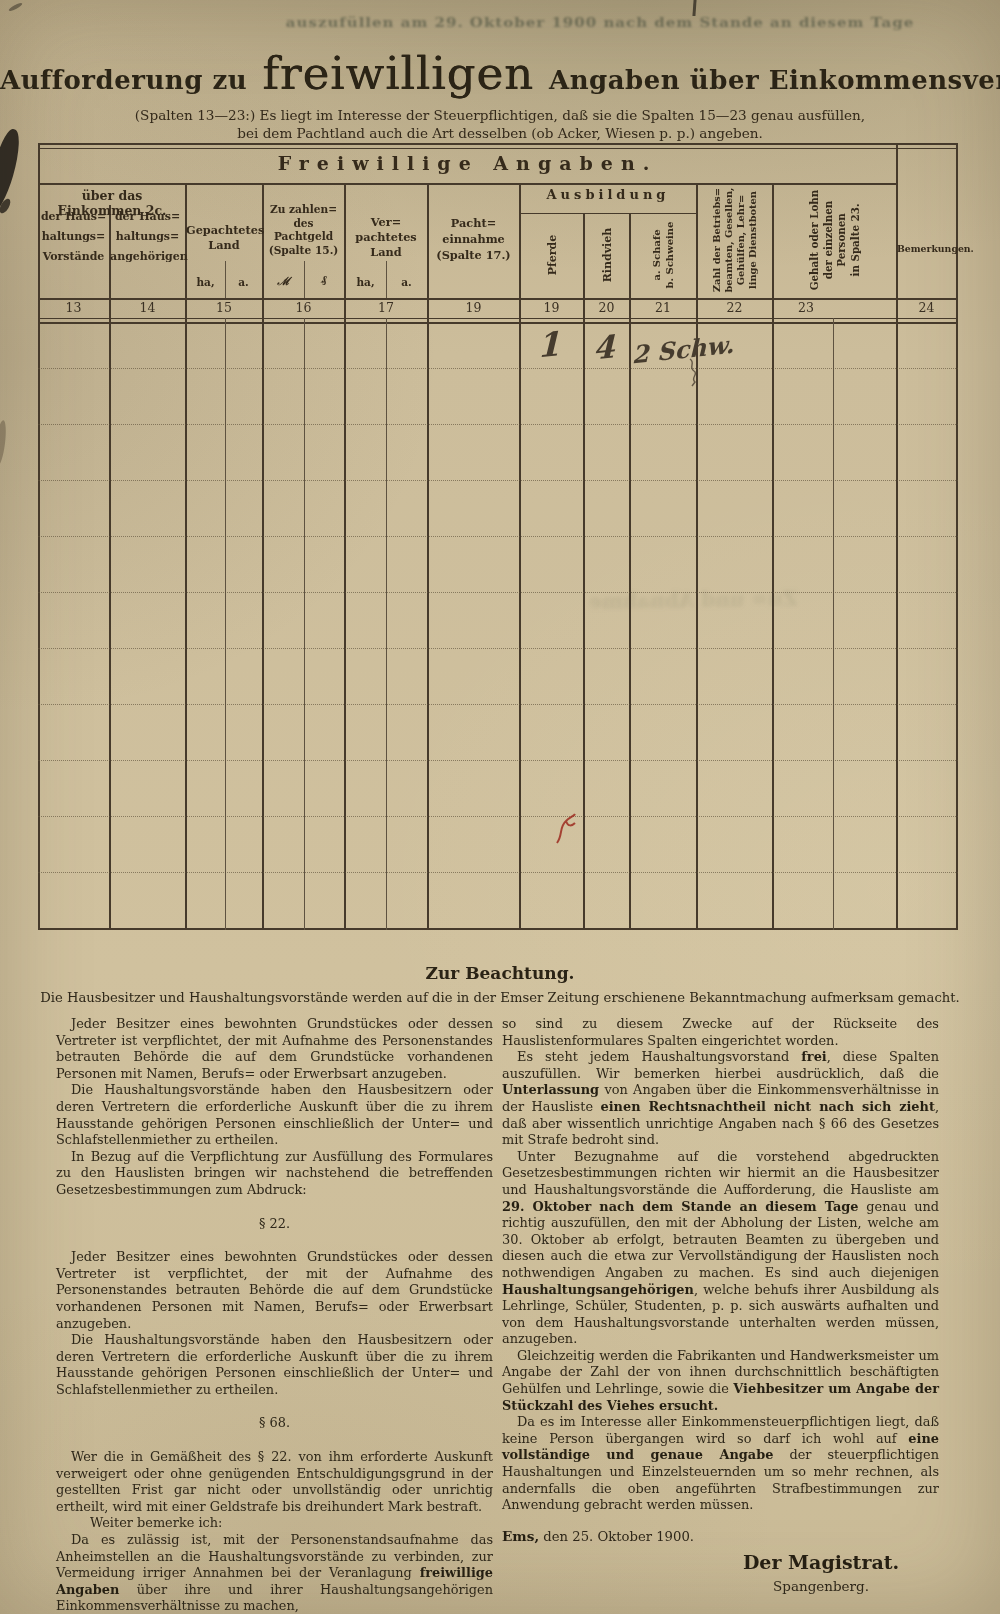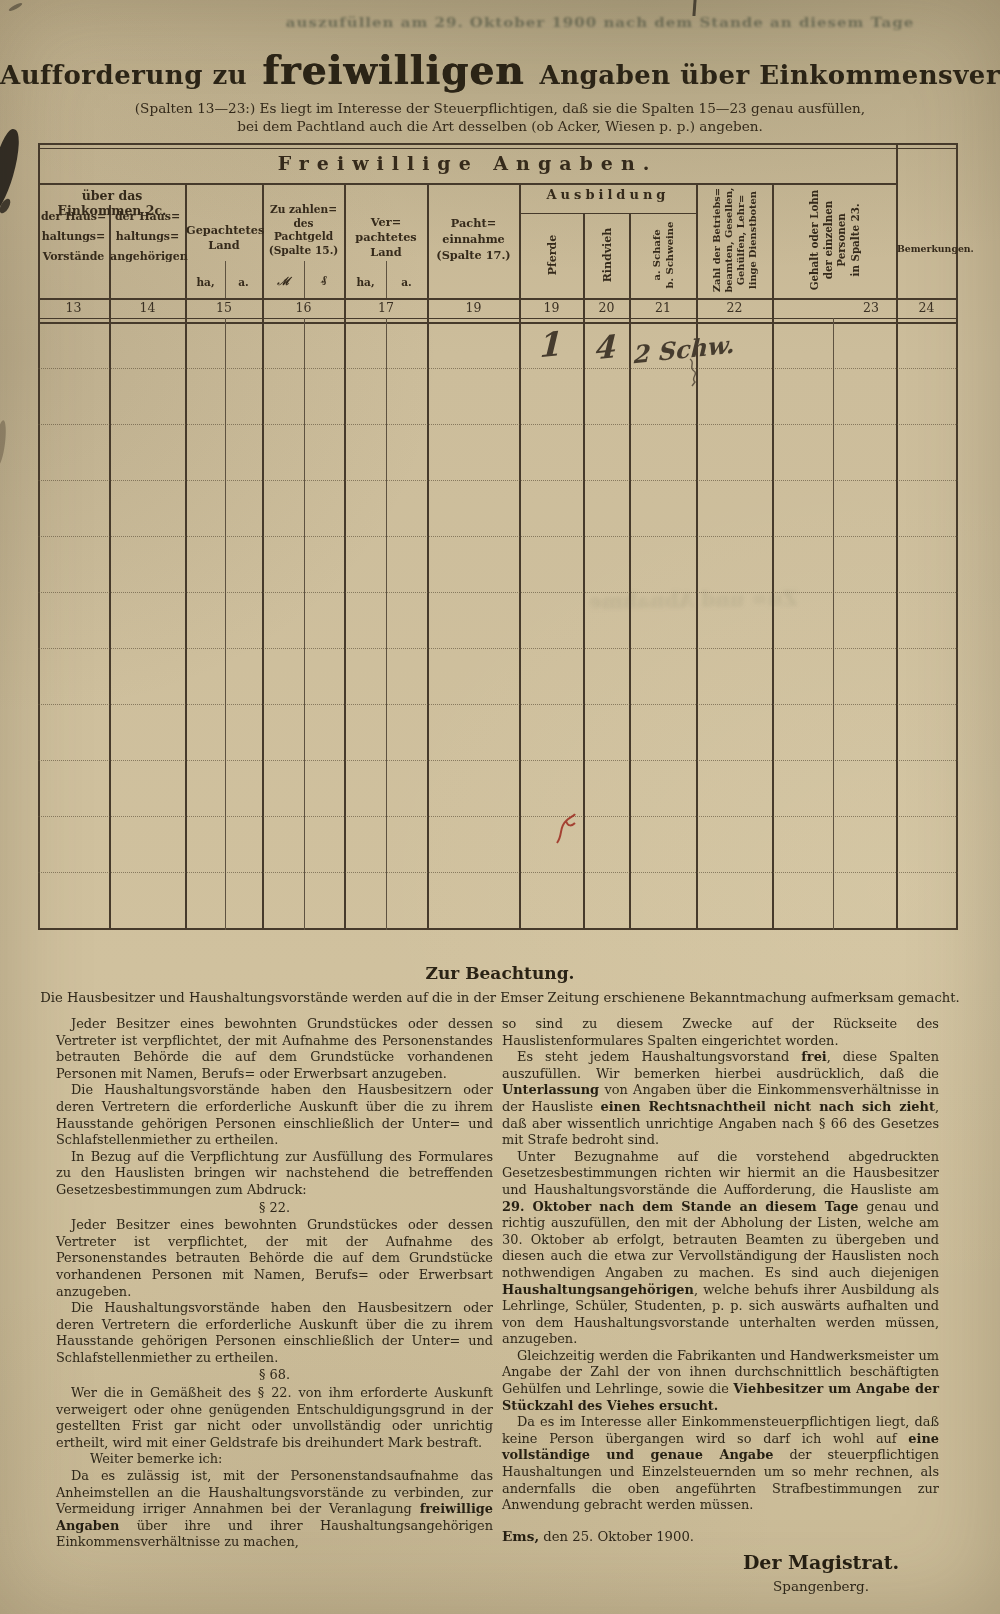--- a/index.html
+++ b/index.html
@@ -25,21 +25,21 @@
   .blot{position:absolute;background:#241f18;}
   .blot1{left:-7px;top:128px;width:21px;height:86px;border-radius:45% 60% 55% 40%;transform:rotate(16deg);opacity:.9;}
   .blot1b{left:1px;top:198px;width:8px;height:16px;border-radius:50%;transform:rotate(30deg);opacity:.8;}
   .blot2{left:-4px;top:420px;width:9px;height:46px;border-radius:50%;transform:rotate(7deg);opacity:.38;background:#4c4030;}
   .blot3{left:693px;top:0;width:3px;height:16px;opacity:.7;transform:rotate(4deg);}
   .blot4{left:8px;top:5px;width:15px;height:4px;opacity:.45;transform:rotate(-28deg);border-radius:50%;}
   
   .masthead{position:absolute;left:0;top:47px;width:100%;text-align:center;color:#2b2416;}
   .title-line{white-space:nowrap;}
   .t-pre,.t-post{font-size:26px;font-weight:bold;letter-spacing:.5px;}
-  .t-em{font-size:39px;font-weight:bold;letter-spacing:1px;padding:0 10px;text-shadow:.6px 0 0 #2b2416;}
+  .t-em{font-size:45px;font-weight:normal;letter-spacing:1px;padding:0 10px;text-shadow:.6px 0 0 #2b2416;}
   .subtitle{margin-top:7px;font-size:13.6px;line-height:17.5px;color:#33291a;}
   
   .ftable{position:absolute;left:38px;top:143px;width:920px;height:787px;padding-left:16px;}
   .vl{position:absolute;width:1.6px;background:#46 3a2b;background:#463a2b;}
   .vl.thin{width:1px;background:#5e5240;}
   .hl{position:absolute;height:1.6px;background:#463a2b;}
   .dotrow{position:absolute;left:0;width:920px;height:0;border-top:1.4px dotted rgba(92,79,57,.62);}
   .hc{position:absolute;text-align:center;font-weight:bold;color:#352a1b;}
   .band-title{top:9px;left:0;width:859px;font-size:19px;letter-spacing:8px;}
   .lines{white-space:pre-line;}
@@ -57,21 +57,21 @@
     font-weight:bold;font-size:20px;color:rgba(70,80,60,.12);filter:blur(2px);
     transform:scaleX(-1) rotate(1deg);
   }
   
   .notice{position:absolute;left:0;top:963px;width:100%;}
   .notice-h{margin:0;font-size:17px;font-weight:bold;text-align:center;color:#2a2315;}
   .notice-intro{margin:7px 0 0;font-size:13.2px;text-align:center;color:#2e2719;}
   .cols{display:flex;gap:9px;padding:0 56px;margin-top:11px;}
   .ncol{width:437px;}
   .np{margin:0;text-align:justify;text-indent:15px;font-size:12.9px;line-height:16.6px;color:#2e2719;}
-  .np.center{text-align:center;text-indent:0;margin:1px 0;}
+  .np.center{text-align:center;text-indent:0;margin:17px 0;}
   .np.plain{text-indent:0;}
   .np.indent{text-indent:34px;text-align:left;}
   .np b{color:#251f12;}
   .dateline{margin-top:14px;font-size:13.2px;text-indent:0;}
   .dateline b{font-size:13.6px;}
   .sigblock{margin-left:46%;text-align:center;margin-top:6px;}
   .sig-title{font-size:19px;font-weight:bold;color:#261f12;}
   .sig-name{font-size:13.5px;margin-top:5px;}
   svg{position:absolute;overflow:visible;}
 </style>
@@ -186,21 +186,21 @@
     <span class="cnum" style="left:0;width:71px">13</span>
     <span class="cnum" style="left:72px;width:75px">14</span>
     <span class="cnum" style="left:148px;width:76px">15</span>
     <span class="cnum" style="left:225px;width:81px">16</span>
     <span class="cnum" style="left:307px;width:82px">17</span>
     <span class="cnum" style="left:390px;width:91px">19</span>
     <span class="cnum" style="left:482px;width:63px">19</span>
     <span class="cnum" style="left:546px;width:45px">20</span>
     <span class="cnum" style="left:592px;width:66px">21</span>
     <span class="cnum" style="left:659px;width:75px">22</span>
-    <span class="cnum" style="left:767px;width:132px">23</span>
+    <span class="cnum" style="left:702px;width:132px">23</span>
     <span class="cnum" style="left:859px;width:59px">24</span>
 
     <div class="hw" style="left:482px;width:63px;top:182px;font-size:33px">1</div>
     <div class="hw" style="left:546px;width:45px;top:186px;font-size:31px">4</div>
     <div class="hw" style="left:590px;width:104px;top:192px;font-size:24px;text-align:left;padding-left:6px">2 Schw.</div>
     <svg style="left:648px;top:214px" width="16" height="30" viewBox="0 0 16 30">
       <path d="M4 2 C10 6 2 10 8 14 C13 17 4 21 9 25 L6 29" stroke="#4b4031" stroke-width="1.4" fill="none" opacity=".8"></path>
     </svg>
 
     <svg style="left:516px;top:670px" width="24" height="32" viewBox="0 0 24 32">

